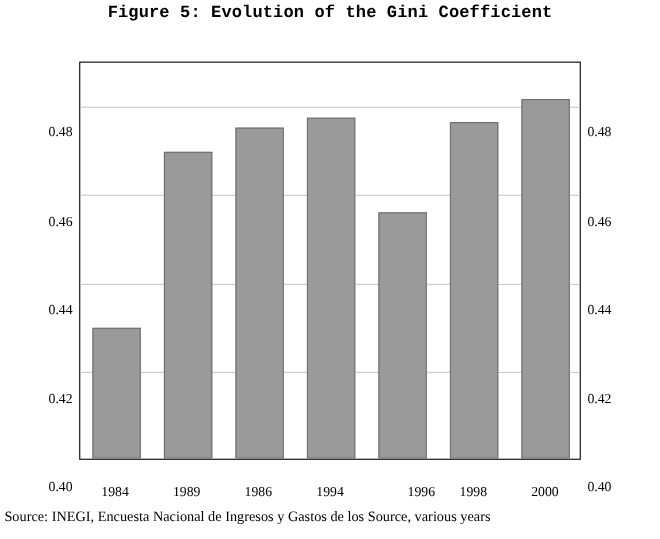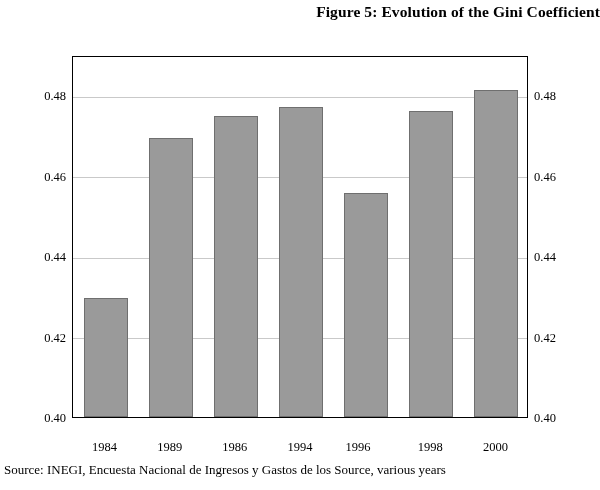--- a/index.html
+++ b/index.html
@@ -14,22 +14,23 @@
     color: #000000;
     overflow: hidden;
   }
   .figure {
     position: relative;
     width: 600px;
     height: 490px;
     box-sizing: border-box;
   }
   .title-block {
-    text-align: right;
+    text-align: center;
     padding-top: 2px;
+    font-family: Liberation Mono, monospace;
   }
   .fig-title {
     font-size: 15.5px;
     font-weight: bold;
     line-height: 19px;
     letter-spacing: 0.1px;
   }
   .fig-subtitle {
     font-size: 14.5px;
     font-weight: normal;
@@ -74,20 +75,21 @@
     background: #9a9a9a;
     border: 1px solid #6f6f6f;
     box-sizing: border-box;
   }
   .axis-label {
     position: absolute;
     font-size: 12.5px;
     line-height: 14px;
     text-align: right;
     width: 64px;
+    margin-top: 24px;
   }
   .axis-label.right {
     text-align: left;
   }
   .xtick {
     position: absolute;
     top: 368px;
     font-size: 12.5px;
     line-height: 14px;
     text-align: center;
@@ -141,20 +143,20 @@
         <div class="axis-label right" style="left: 534px; top: 274.556px;">0.42</div>
         <div class="axis-label right" style="left: 534px; top: 194.111px;">0.44</div>
         <div class="axis-label right" style="left: 534px; top: 113.667px;">0.46</div>
         <div class="axis-label right" style="left: 534px; top: 33.2222px;">0.48</div>
       </div>
     <div id="xticks">
         <div class="xtick" style="left: 74.5714px;">1984</div>
         <div class="xtick" style="left: 139.714px;">1989</div>
         <div class="xtick" style="left: 204.857px;">1986</div>
         <div class="xtick" style="left: 270px;">1994</div>
-        <div class="xtick" style="left: 328px;">1996</div>
+        <div class="xtick" style="left: 353px;">1996</div>
         <div class="xtick" style="left: 400.286px;">1998</div>
         <div class="xtick" style="left: 465.429px;">2000</div>
       </div>
   </div>
 
   <div class="source">Source: INEGI, Encuesta Nacional de Ingresos y Gastos de los Source, various years</div>
 </div>
 
 </body></html>

